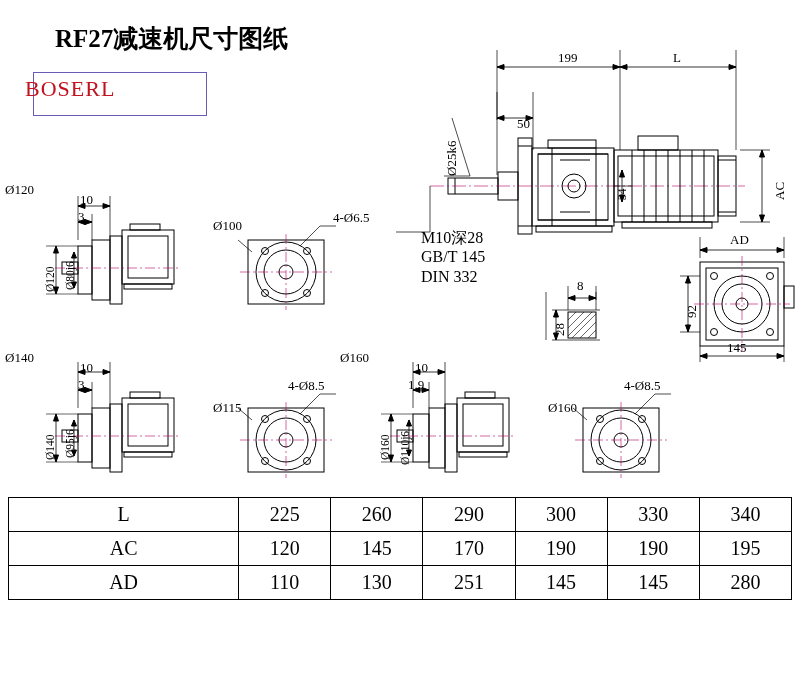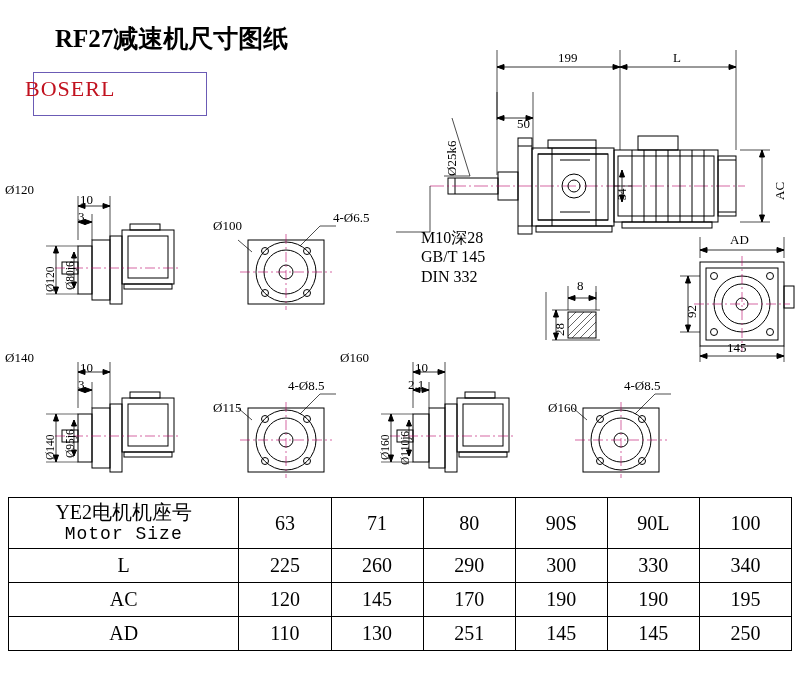--- a/index.html
+++ b/index.html
@@ -376,40 +376,28 @@
   <div class="lbl" style="left:5px; top:350px;">Ø140</div>
   <div class="lbl" style="left:80px; top:360px;">10</div>
   <div class="lbl" style="left:78px; top:377px;">3</div>
   <div class="lbl s rot" style="left:44px; top:460px; transform:rotate(-90deg);">Ø140</div>
   <div class="lbl s rot" style="left:64px; top:458px; transform:rotate(-90deg);">Ø95j6</div>
   <div class="lbl" style="left:213px; top:400px;">Ø115</div>
   <div class="lbl" style="left:288px; top:378px;">4-Ø8.5</div>
 
   <div class="lbl" style="left:340px; top:350px;">Ø160</div>
   <div class="lbl" style="left:415px; top:360px;">10</div>
-  <div class="lbl" style="left:408px; top:377px;">2.1</div>
+  <div class="lbl" style="left:408px; top:377px;">1.9</div>
   <div class="lbl s rot" style="left:379px; top:460px; transform:rotate(-90deg);">Ø160</div>
   <div class="lbl s rot" style="left:399px; top:465px; transform:rotate(-90deg);">Ø110j6</div>
   <div class="lbl" style="left:548px; top:400px;">Ø160</div>
   <div class="lbl" style="left:624px; top:378px;">4-Ø8.5</div>
 
   <table class="spec-table">
     <tbody>
-      <tr class="head">
-        <td class="hdr-label">
-          <span class="cn">YE2电机机座号</span>
-          <span class="en">Motor Size</span>
-        </td>
-        <td class="val">63</td>
-        <td class="val">71</td>
-        <td class="val">80</td>
-        <td class="val">90S</td>
-        <td class="val">90L</td>
-        <td class="val">100</td>
-      </tr>
       <tr>
         <td class="rowlabel">L</td>
         <td class="val">225</td>
         <td class="val">260</td>
         <td class="val">290</td>
         <td class="val">300</td>
         <td class="val">330</td>
         <td class="val">340</td>
       </tr>
       <tr>
@@ -421,18 +409,18 @@
         <td class="val">190</td>
         <td class="val">195</td>
       </tr>
       <tr>
         <td class="rowlabel">AD</td>
         <td class="val">110</td>
         <td class="val">130</td>
         <td class="val">251</td>
         <td class="val">145</td>
         <td class="val">145</td>
-        <td class="val">250</td>
+        <td class="val">280</td>
       </tr>
     </tbody>
   </table>
 
 </div>
 
 </body></html>

